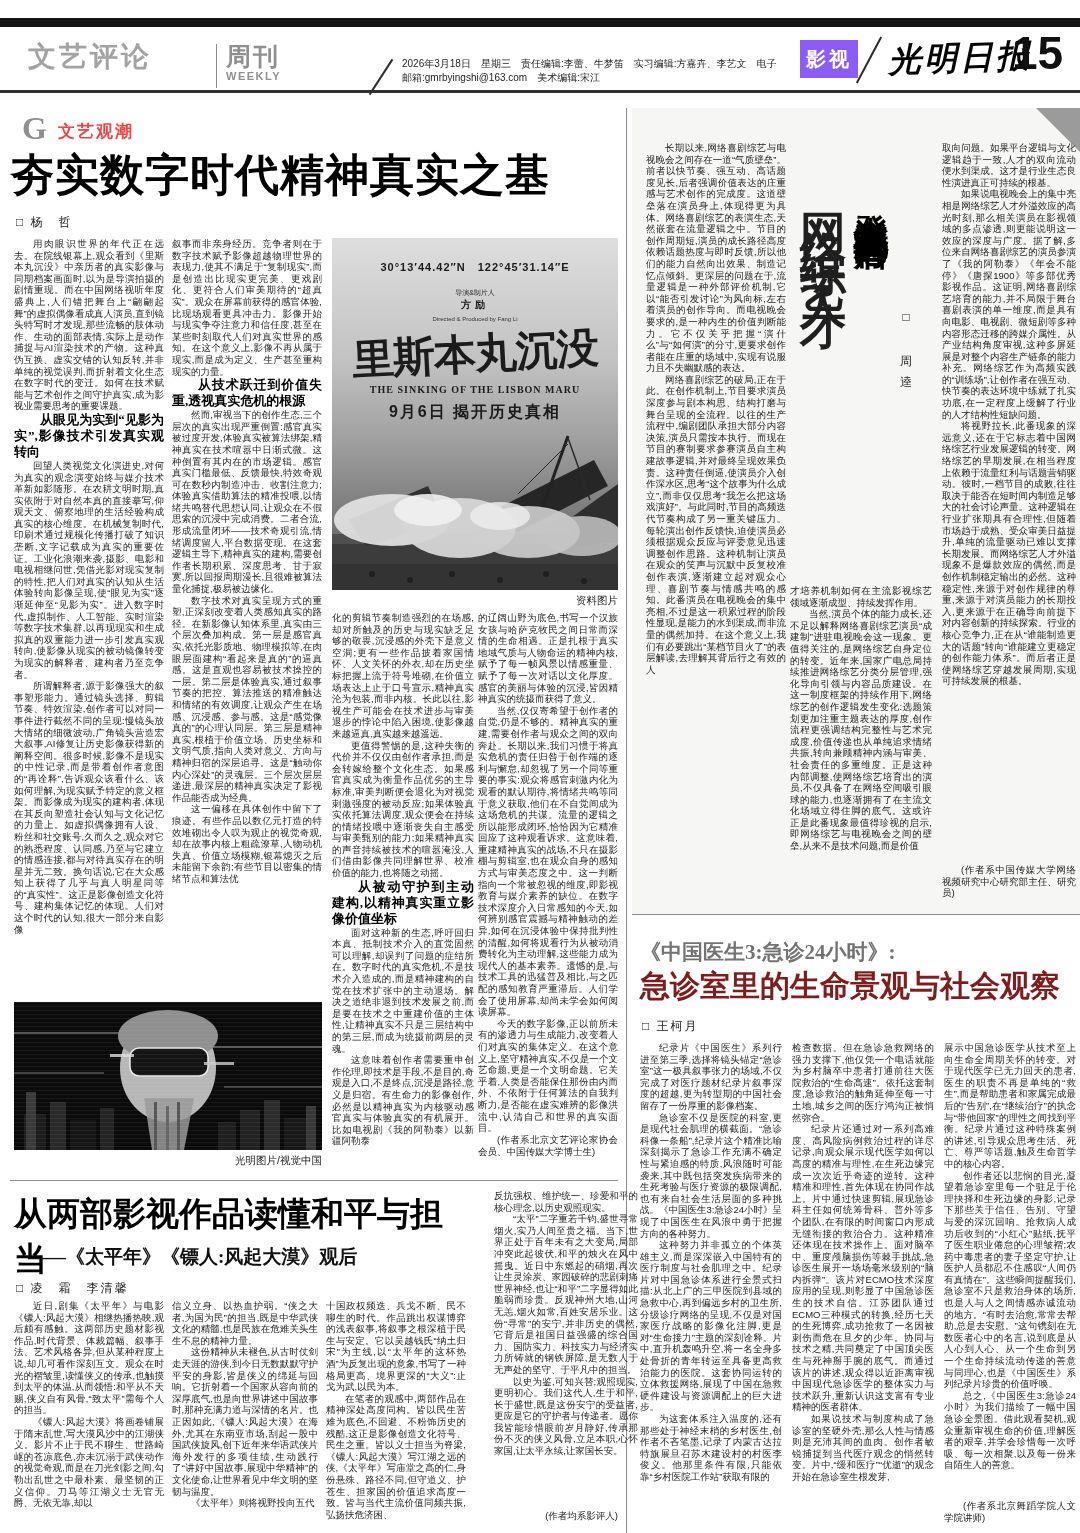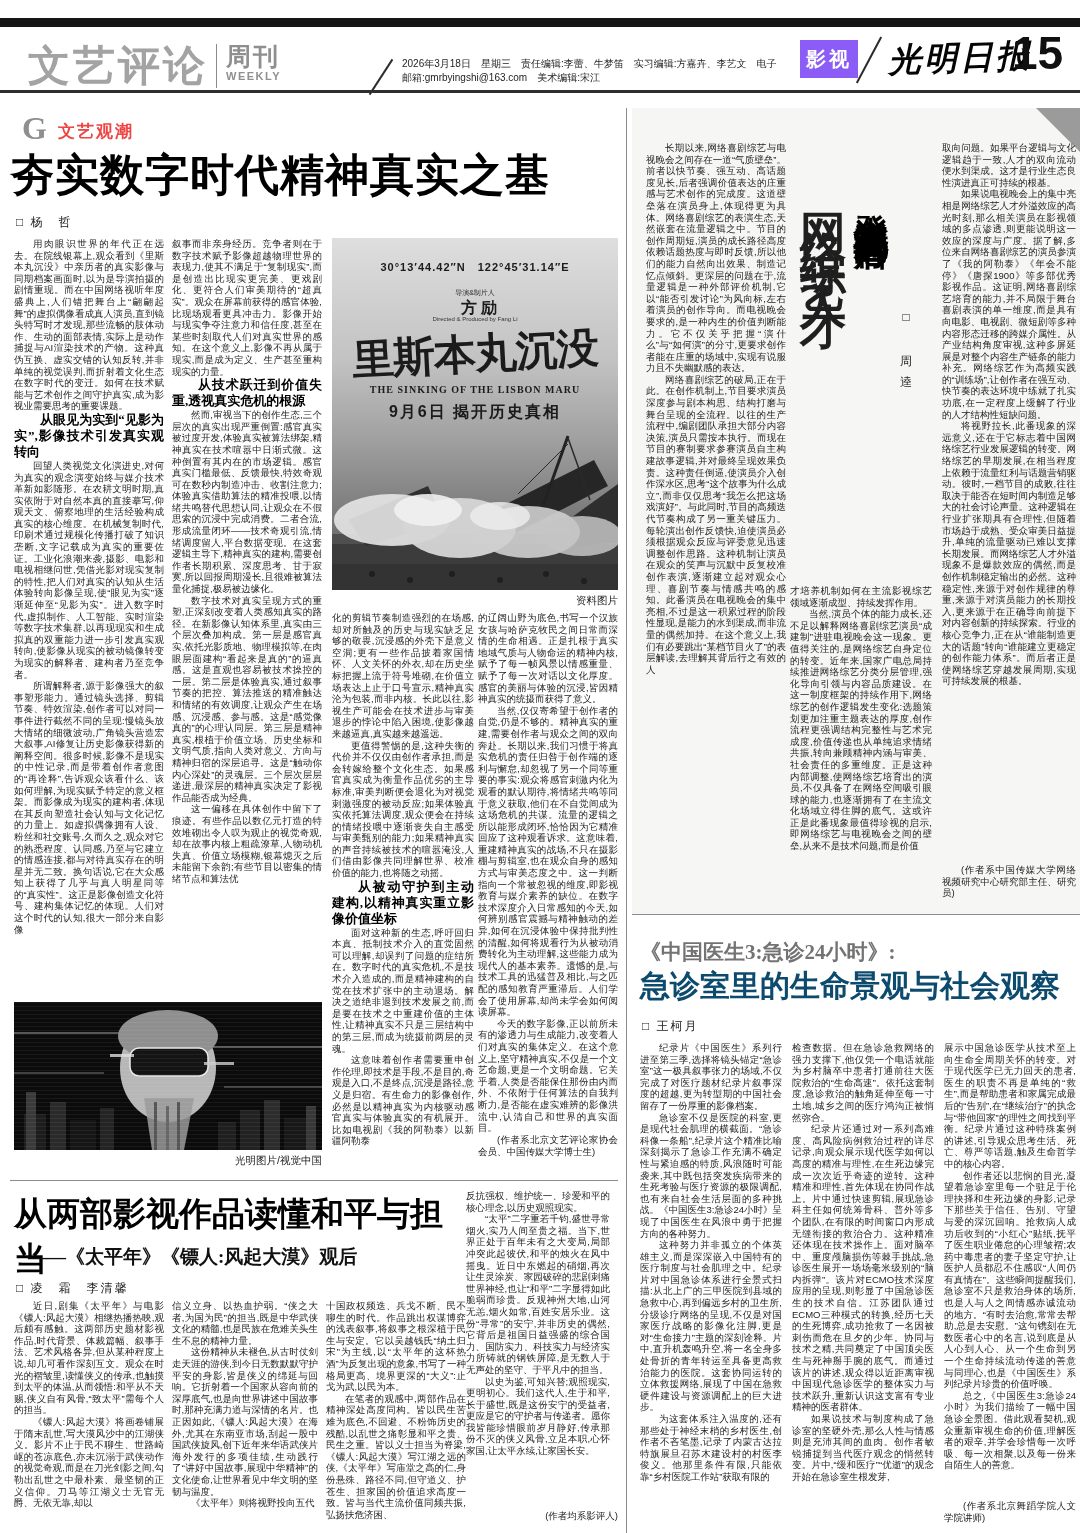--- a/index.html
+++ b/index.html
@@ -35,21 +35,21 @@
   .fold{position:absolute;width:0;height:0;border-left:44px solid transparent;border-top:44px solid #9b9b9b;}
 </style>
 </head>
 <body>
 
 <div id="page">
 
   <div class="abs" style="left:0;top:18px;width:1080px;height:9px;background:#161616;"></div>
 
   <div>
-    <div class="brand" style="left:28px;top:38px;font-size:42px;text-align:center;">文艺评论</div>
+    <div class="brand" style="left:28px;top:38px;font-size:28px;text-align:center;">文艺评论</div>
     <div class="abs" style="left:216px;top:44px;width:1px;height:44px;background:#8a8a8a;"></div>
     <div class="abs" style="left:226px;top:40px;font-size:25px;font-weight:700;color:#8f8f8f;letter-spacing:2px;">周刊</div>
     <div class="abs" style="left:226px;top:70px;font-size:11px;font-weight:700;color:#8f8f8f;letter-spacing:1.5px;">WEEKLY</div>
     <div class="abs" style="left:402px;top:57px;width:380px;font-size:10px;color:#1d1d1d;">2026年3月18日　星期三　责任编辑:李蕾、牛梦笛　实习编辑:方嘉卉、李艺文　电子邮箱:gmrbyingshi@163.com　美术编辑:宋江</div>
     <div class="tagbox" style="left:800px;top:40px;width:58px;height:38px;font-size:20px;letter-spacing:3px;">影视</div>
     <div class="abs" style="left:868px;top:34px;width:2px;height:52px;background:#2b2b2b;transform:rotate(28deg);"></div>
     <div class="papername" style="left:888px;top:36px;font-size:33px;letter-spacing:3px;color:#050505;">光明日报</div>
     <div class="abs" style="left:1012px;top:26px;font-size:46px;font-weight:700;color:#101010;">15</div>
     <div class="abs" style="left:0;top:90px;width:1080px;height:3px;background:#2e2e2e;"></div>
     <div class="abs" style="left:380px;top:56px;width:2px;height:42px;background:#2e2e2e;transform:rotate(33deg);"></div>
@@ -74,21 +74,21 @@
       <p class="cont">叙事而非亲身经历。竞争者则在于数字技术赋予影像超越物理世界的表现力,使其不满足于“复制现实”,而是创造出比现实更完美、更戏剧化、更符合人们审美期待的“超真实”。观众在屏幕前获得的感官体验,比现场观看更具冲击力。影像开始与现实争夺注意力和信任度,甚至在某些时刻取代人们对真实世界的感知。在这个意义上,影像不再从属于现实,而是成为定义、生产甚至重构现实的力量。</p>
       <p class="subhd">从技术跃迁到价值失重,透视真实危机的根源</p>
       <p>然而,审视当下的创作生态,三个层次的真实出现严重倒置:感官真实被过度开发,体验真实被算法绑架,精神真实在技术喧嚣中日渐式微。这种倒置有其内在的市场逻辑。感官真实门槛最低、反馈最快,特效奇观可在数秒内制造冲击、收割注意力;体验真实借助算法的精准投喂,以情绪共鸣替代思想认同,让观众在不假思索的沉浸中完成消费。二者合流,形成流量闭环——技术奇观引流,情绪调度留人,平台数据变现。在这套逻辑主导下,精神真实的建构,需要创作者长期积累、深度思考、甘于寂寞,所以回报周期漫长,且很难被算法量化捕捉,极易被边缘化。</p>
       <p>数字技术对真实呈现方式的重塑,正深刻改变着人类感知真实的路径。在新影像认知体系里,真实由三个层次叠加构成。第一层是感官真实,依托光影质地、物理模拟等,在肉眼层面建构“看起来是真的”的逼真感。这是直观也容易被技术操控的一层。第二层是体验真实,通过叙事节奏的把控、算法推送的精准触达和情绪的有效调度,让观众产生在场感、沉浸感、参与感。这是“感觉像真的”的心理认同层。第三层是精神真实,根植于价值立场、历史坐标和文明气质,指向人类对意义、方向与精神归宿的深层追寻。这是“触动你内心深处”的灵魂层。三个层次层层递进,最深层的精神真实决定了影视作品能否成为经典。</p>
       <p>这一偏移在具体创作中留下了痕迹。有些作品以数亿元打造的特效堆砌出令人叹为观止的视觉奇观,却在故事内核上粗疏潦草,人物动机失真、价值立场模糊,银幕熄灭之后未能留下余韵;有些节目以密集的情绪节点和算法优</p>
     </div>
 
     <div id="poster">
       <div class="ptxt" style="top:22px;font-size:11px;font-weight:700;letter-spacing:1px;">30°13′44.42″N　122°45′31.14″E</div>
       <div class="ptxt" style="top:50px;font-size:7px;">导演&amp;制片人</div>
-      <div class="ptxt" style="top:60px;font-size:16px;font-weight:700;letter-spacing:4px;padding-left:6px;">方励</div>
+      <div class="ptxt" style="top:60px;font-size:10px;font-weight:700;letter-spacing:4px;">方励</div>
       <div class="ptxt" style="top:78px;font-size:6px;color:#333;">Directed &amp; Produced by Fang Li</div>
       <div class="ptxt serif" style="top:88px;font-size:42px;font-weight:900;letter-spacing:-1px;transform:rotate(-3deg);">里斯本丸沉没</div>
       <div class="ptxt serif" style="top:146px;font-size:10px;font-weight:700;letter-spacing:1px;">THE SINKING OF THE LISBON MARU</div>
       <div class="ptxt" style="top:164px;font-size:16px;font-weight:700;letter-spacing:2px;">9月6日 揭开历史真相</div>
       <svg class="abs" style="left:0;top:186px;" width="286" height="166" viewBox="0 0 286 166">
         <rect x="0" y="110" width="286" height="56" fill="#4f4f4f"></rect>
         <rect x="0" y="120" width="286" height="46" fill="#3c3c3c"></rect>
         <polygon points="150,92 262,36 276,62 178,112" fill="#262626"></polygon>
         <polygon points="236,96 286,60 286,118 244,122" fill="#2e2e2e"></polygon>
         <line x1="236" y1="12" x2="206" y2="96" stroke="#222" stroke-width="3"></line>
@@ -172,23 +172,23 @@
       <p>近日,剧集《太平年》与电影《镖人:风起大漠》相继热播热映,观后颇有感触。这两部历史题材影视作品,时代背景、体裁篇幅、叙事手法、艺术风格各异,但从某种程度上说,却几可看作深刻互文。观众在时光的褶皱里,读懂侠义的传承,也触摸到太平的体温,从而领悟:和平从不天赐,侠义自有风骨,“致太平”需每个人的担当。</p>
       <p>《镖人:风起大漠》将画卷铺展于隋末乱世,写大漠风沙中的江湖侠义。影片不止于民不聊生、世路崎岖的苍凉底色,亦未沉溺于武侠动作的视觉奇观,而是在刀光剑影之间,勾勒出乱世之中最朴素、最坚韧的正义信仰。刀马等江湖义士无官无爵、无依无靠,却以</p>
     </div>
     <div class="col" style="left:172px;top:1300px;width:146px;height:233px;">
       <p class="cont">信义立身、以热血护弱。“侠之大者,为国为民”的担当,既是中华武侠文化的精髓,也是民族在危难关头生生不息的精神力量。</p>
       <p>这份精神从未褪色,从古时仗剑走天涯的游侠,到今日无数默默守护平安的身影,皆是侠义的绵延与回响。它折射着一个国家从容向前的深厚底气,也是向世界讲述中国故事时,那种充满力道与深情的名片。也正因如此,《镖人:风起大漠》在海外,尤其在东南亚市场,刮起一股中国武侠旋风,创下近年来华语武侠片海外发行的多项佳绩,生动践行了“讲好中国故事,展现中华精神”的文化使命,让世界看见中华文明的坚韧与温度。</p>
       <p>《太平年》则将视野投向五代</p>
     </div>
     <div class="col" style="left:326px;top:1300px;width:140px;height:233px;">
       <p class="cont">十国政权频迭、兵戈不断、民不聊生的时代。作品跳出权谋博弈的浅表叙事,将叙事之根深植于民生与安定。它以吴越钱氏“纳土归宋”为主线,以“太平年的这杯热酒”为反复出现的意象,书写了一种格局更高、境界更深的“大义”:止戈为武,以民为本。</p>
-      <p>在笔者的观感中,两部作品在精神深处高度同构。皆以民生苦难为底色,不回避、不粉饰历史的残酷,以乱世之痛彰显和平之贵、民生之重。皆以义士担当为脊梁,《镖人:风起大漠》写江湖之远的侠,《太平年》写庙堂之高的仁,身份悬殊、路径不同,但守道义、护苍生、担家国的价值追求高度一致。皆与当代主流价值同频共振,弘扬扶危济困、</p>
-    </div>
-    <div class="col" style="left:466px;top:1190px;width:144px;height:343px;">
+      <p>在笔者的观感中,两部作品在精神深处高度同构。皆以民生苦难为底色,不回避、不粉饰历史的残酷,这正是影像创造文化符号、民生之重。皆以义士担当为脊梁,《镖人:风起大漠》写江湖之远的侠,《太平年》写庙堂之高的仁,身份悬殊、路径不同,但守道义、护苍生、担家国的价值追求高度一致。皆与当代主流价值同频共振,弘扬扶危济困、</p>
+    </div>
+    <div class="col" style="left:494px;top:1190px;width:144px;height:343px;">
       <p class="cont">反抗强权、维护统一、珍爱和平的核心理念,以历史观照现实。</p>
       <p>“太平”二字重若千钧,盛世寻常烟火,实乃人间至贵之福。当下,世界正处于百年未有之大变局,局部冲突此起彼伏,和平的烛火在风中摇曳。近日中东燃起的硝烟,再次让生灵涂炭、家园破碎的悲剧刺痛世界神经,也让“和平”二字显得如此脆弱而珍贵。反观神州大地,山河无恙,烟火如常,百姓安居乐业。这份“寻常”的安宁,并非历史的偶然,它背后是祖国日益强盛的综合国力、国防实力、科技实力与经济实力所铸就的钢铁屏障,是无数人于无声处的坚守、于平凡中的担当。</p>
       <p>以史为鉴,可知兴替;观照现实,更明初心。我们这代人,生于和平,长于盛世,既是这份安宁的受益者,更应是它的守护者与传递者。愿你我皆能珍惜眼前岁月静好,传承那份不灭的侠义风骨,立足本职,心怀家国,让太平永续,让家国长安。</p>
     </div>
     <div class="col" style="left:474px;top:1510px;width:144px;height:23px;background:#fff;text-align:right;">
       <p class="cont" style="text-align:right;">(作者均系影评人)</p>
     </div>
   </div>
 
   <div class="graybox" style="left:632px;top:108px;width:448px;height:806px;"></div>
@@ -216,21 +216,21 @@
     </div>
     <div class="col" style="left:942px;top:864px;width:134px;height:38px;background:#f6f6f5;">
       <p class="note">(作者系中国传媒大学网络视频研究中心研究部主任、研究员)</p>
     </div>
   </div>
 
   <div class="rule" style="left:632px;top:914px;width:448px;height:1px;"></div>
 
   <div>
     <div class="abs serif" style="left:640px;top:938px;width:440px;font-size:21px;font-weight:600;color:#737373;">《中国医生3:急诊24小时》:</div>
-    <div class="abs serif" style="left:640px;top:966px;width:440px;font-size:30px;font-weight:900;color:#0c4a6e;">急诊室里的生命景观与社会观察</div>
+    <div class="abs serif" style="left:640px;top:966px;width:440px;font-size:30px;font-weight:900;color:#7f1d1d;">急诊室里的生命景观与社会观察</div>
     <div class="byline" style="left:642px;top:1018px;">□ 王柯月</div>
 
     <div class="col" style="left:640px;top:1042px;width:142px;height:491px;">
       <p>纪录片《中国医生》系列行进至第三季,选择将镜头锚定“急诊室”这一极具叙事张力的场域,不仅完成了对医疗题材纪录片叙事深度的超越,更为转型期的中国社会留存了一份厚重的影像档案。</p>
       <p>急诊室不仅是医院的科室,更是现代社会肌理的横截面。“急诊科像一条船”,纪录片这个精准比喻深刻揭示了急诊工作充满不确定性与紧迫感的特质,风浪随时可能袭来,其中既包括突发疾病带来的生死考验与医疗资源的极限调配,也有来自社会生活层面的多种挑战。《中国医生3:急诊24小时》呈现了中国医生在风浪中勇于把握方向的各种努力。</p>
       <p>这种努力并非孤立的个体英雄主义,而是深深嵌入中国特有的医疗制度与社会肌理之中。纪录片对中国急诊体系进行全景式扫描:从北上广的三甲医院到县域的急救中心,再到偏远乡村的卫生所,分级诊疗网络的呈现,不仅是对国家医疗战略的影像化注脚,更是对“生命接力”主题的深刻诠释。片中,直升机轰鸣升空,将一名全身多处骨折的青年转运至具备更高救治能力的医院。这套协同运转的立体救援网络,展现了中国在急救硬件建设与资源调配上的巨大进步。</p>
       <p>为这套体系注入温度的,还有那些处于神经末梢的乡村医生,创作者不吝笔墨,记录了内蒙古达拉特旗展旦召苏木建设村的村医李俊义。他那里条件有限,只能依靠“乡村医院工作站”获取有限的</p>
     </div>
     <div class="col" style="left:792px;top:1042px;width:142px;height:491px;">
       <p class="cont">检查数据。但在急诊急救网络的强力支撑下,他仅凭一个电话就能为乡村脑卒中患者打通前往大医院救治的“生命高速”。依托这套制度,急诊救治的触角延伸至每一寸土地,城乡之间的医疗鸿沟正被悄然弥合。</p>

